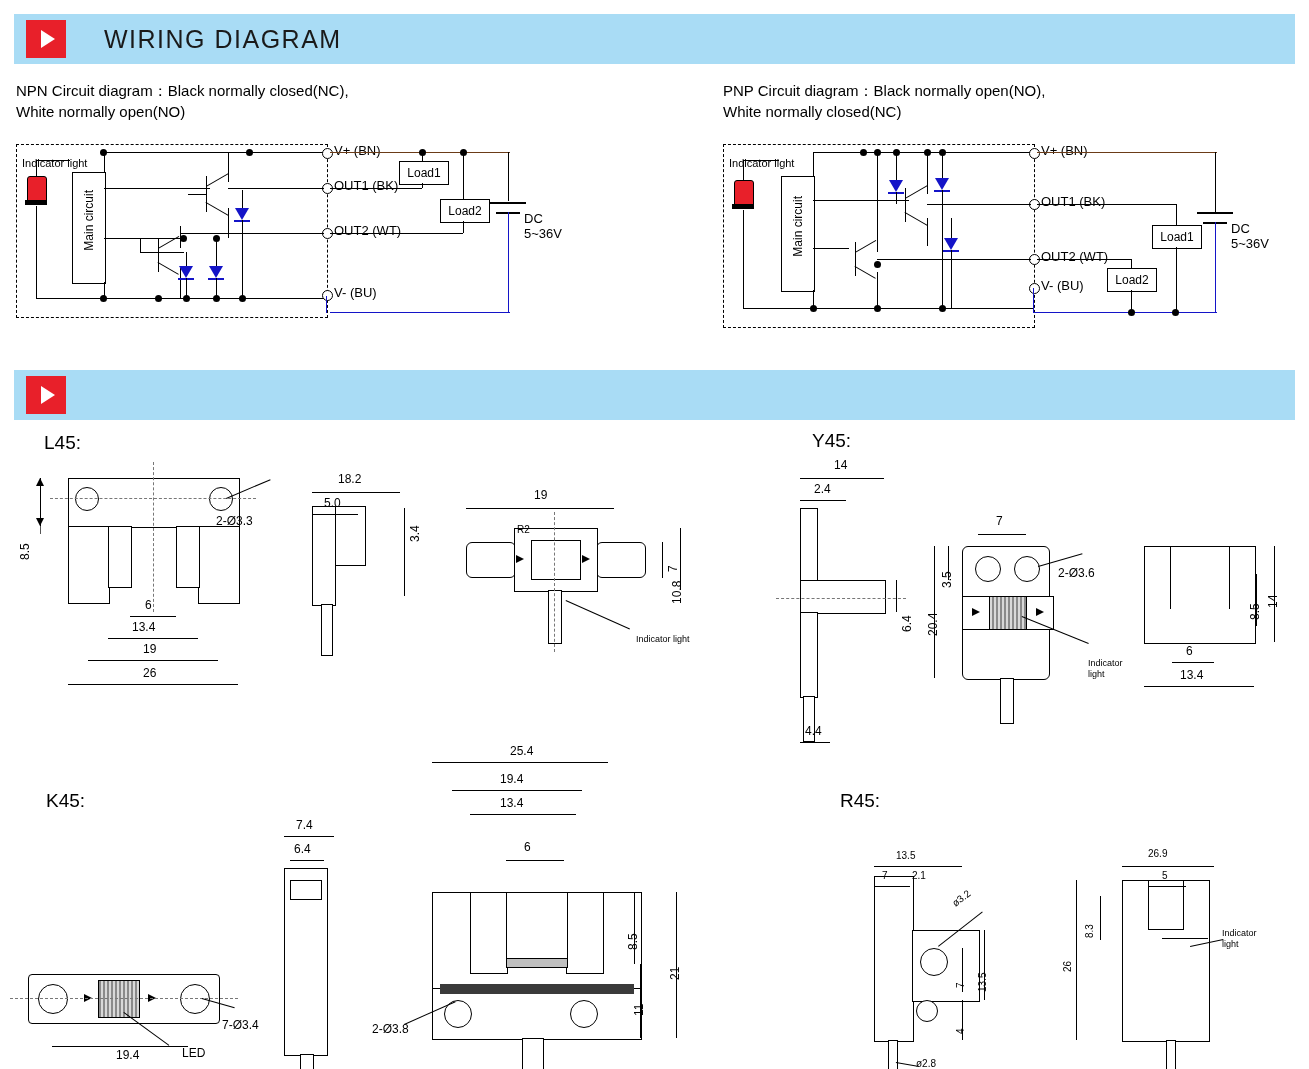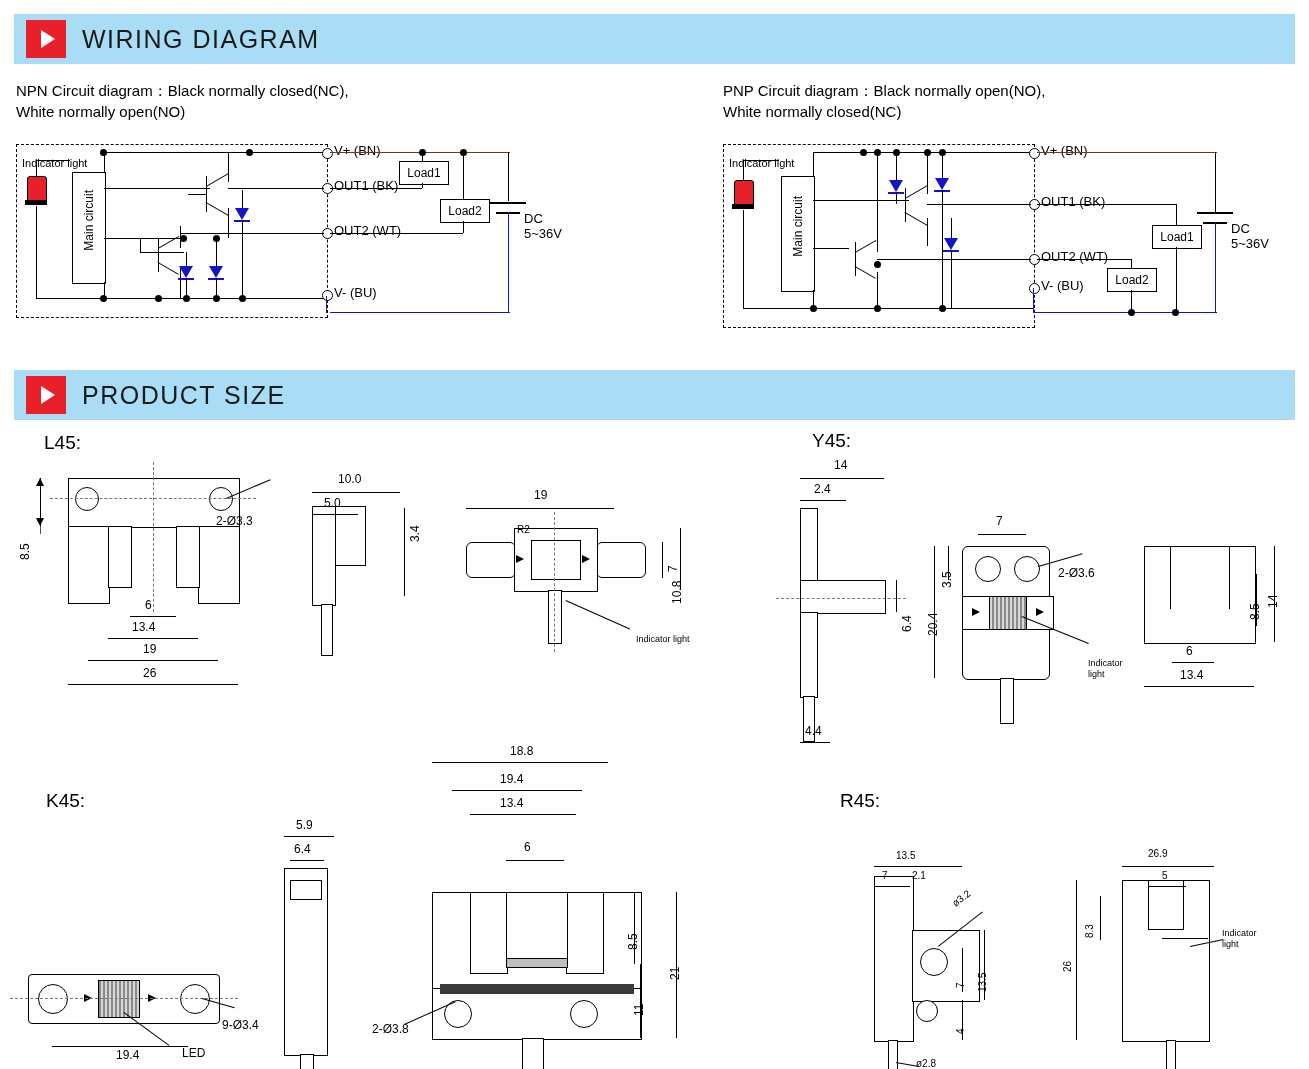--- a/index.html
+++ b/index.html
@@ -30,21 +30,21 @@
     flex:0 0 auto;
   }
   .sec-badge .tri{
     width:0;height:0;
     border-left:14px solid #fff;
     border-top:9px solid transparent;
     border-bottom:9px solid transparent;
     margin-left:3px;
   }
   .sec-title{
-    margin-left:16px;
+    margin-left:38px;
     font-size:25px;
     letter-spacing:1.5px;
     color:#1a1a1a;
     font-weight:400;
   }
 
   .caption{
     position:absolute;
     font-size:15px;
     line-height:21px;
@@ -357,21 +357,20 @@
   <div class="dot" style="left:1172px;top:309px;"></div>
   <div class="dot" style="left:1128px;top:309px;"></div>
   <div class="lbl" style="left:1231px;top:221px;white-space:pre-line;line-height:15px;">DC
 5~36V</div>
 </div>
 
 <div class="sec-header" style="top:370px;">
   <div class="sec-badge">
       <div class="tri"></div>
     </div>
-  <div class="sec-title">PRODUCT SIZE</div>
 </div>
 
 <div>
   <div class="sz-title" style="left:44px;top:432px;">L45:</div>
 
   <div class="part" style="left:68px;top:478px;width:170px;height:48px;"></div>
   <div class="part" style="left:68px;top:526px;width:40px;height:76px;"></div>
   <div class="part" style="left:198px;top:526px;width:40px;height:76px;"></div>
   <div class="part" style="left:108px;top:526px;width:22px;height:60px;"></div>
   <div class="part" style="left:176px;top:526px;width:22px;height:60px;"></div>
@@ -395,21 +394,21 @@
   <div class="dim" style="left:132px;top:620px;">13.4</div>
   <div class="thin-h" style="left:88px;top:660px;width:130px;"></div>
   <div class="dim" style="left:143px;top:642px;">19</div>
   <div class="thin-h" style="left:68px;top:684px;width:170px;"></div>
   <div class="dim" style="left:143px;top:666px;">26</div>
 
   <div class="part" style="left:312px;top:506px;width:52px;height:58px;"></div>
   <div class="part" style="left:312px;top:506px;width:22px;height:98px;"></div>
   <div class="part" style="left:321px;top:604px;width:10px;height:50px;"></div>
   <div class="thin-h" style="left:312px;top:492px;width:88px;"></div>
-  <div class="dim" style="left:338px;top:472px;">10.0</div>
+  <div class="dim" style="left:338px;top:472px;">18.2</div>
   <div class="thin-h" style="left:312px;top:514px;width:46px;"></div>
   <div class="dim" style="left:324px;top:496px;">5.0</div>
 
   <div class="thin-v" style="left:404px;top:508px;height:88px;"></div>
   <div class="dim" style="left:408px;top:542px;transform:rotate(-90deg);transform-origin:0 0;">3.4</div>
   <div class="thin-h" style="left:466px;top:508px;width:148px;"></div>
   <div class="dim" style="left:534px;top:488px;">19</div>
 
   <div class="part" style="left:466px;top:542px;width:48px;height:34px;border-radius:6px;"></div>
   <div class="part" style="left:596px;top:542px;width:48px;height:34px;border-radius:6px;"></div>
@@ -487,47 +486,47 @@
   <div class="sz-title" style="left:46px;top:790px;">K45:</div>
 
   <div class="part" style="left:28px;top:974px;width:190px;height:48px;border-radius:4px;"></div>
   <div class="hole" style="left:38px;top:984px;width:28px;height:28px;"></div>
   <div class="hole" style="left:180px;top:984px;width:28px;height:28px;"></div>
   <div class="hatch" style="left:98px;top:980px;width:40px;height:36px;"></div>
   <div class="arrowR" style="left:84px;top:994px;"></div>
   <div class="arrowR" style="left:148px;top:994px;"></div>
   <div class="dash-h" style="left:10px;top:998px;width:228px;"></div>
   <div class="leader" style="left:202px;top:998px;width:34px;transform:rotate(16deg);"></div>
-  <div class="dim" style="left:222px;top:1018px;">9-Ø3.4</div>
+  <div class="dim" style="left:222px;top:1018px;">7-Ø3.4</div>
   <div class="leader" style="left:124px;top:1012px;width:56px;transform:rotate(36deg);"></div>
   <div class="dim" style="left:182px;top:1046px;">LED</div>
   <div class="thin-h" style="left:52px;top:1046px;width:136px;"></div>
   <div class="dim" style="left:116px;top:1048px;">19.4</div>
 
   <div class="part" style="left:284px;top:868px;width:42px;height:186px;"></div>
   <div class="part" style="left:290px;top:880px;width:30px;height:18px;"></div>
   <div class="part" style="left:300px;top:1054px;width:12px;height:14px;"></div>
   <div class="thin-h" style="left:284px;top:836px;width:50px;"></div>
-  <div class="dim" style="left:296px;top:818px;">5.9</div>
+  <div class="dim" style="left:296px;top:818px;">7.4</div>
   <div class="thin-h" style="left:290px;top:860px;width:34px;"></div>
   <div class="dim" style="left:294px;top:842px;">6.4</div>
 
   <div class="part" style="left:432px;top:892px;width:208px;height:96px;"></div>
   <div class="part" style="left:432px;top:988px;width:208px;height:50px;"></div>
   <div class="part" style="left:470px;top:892px;width:36px;height:80px;"></div>
   <div class="part" style="left:566px;top:892px;width:36px;height:80px;"></div>
   <div class="part" style="left:506px;top:892px;width:60px;height:72px;background:#fff;"></div>
   <div class="hatch" style="left:506px;top:958px;width:60px;height:8px;background:#bfbfbf;"></div>
   <div class="hole" style="left:444px;top:1000px;width:26px;height:26px;"></div>
   <div class="hole" style="left:570px;top:1000px;width:26px;height:26px;"></div>
   <div class="part" style="left:440px;top:984px;width:192px;height:8px;background:#3a3a3a;border-color:#3a3a3a;"></div>
   <div class="part" style="left:522px;top:1038px;width:20px;height:30px;"></div>
 
   <div class="thin-h" style="left:432px;top:762px;width:176px;"></div>
-  <div class="dim" style="left:510px;top:744px;">18.8</div>
+  <div class="dim" style="left:510px;top:744px;">25.4</div>
   <div class="thin-h" style="left:452px;top:790px;width:130px;"></div>
   <div class="dim" style="left:500px;top:772px;">19.4</div>
   <div class="thin-h" style="left:470px;top:814px;width:106px;"></div>
   <div class="dim" style="left:500px;top:796px;">13.4</div>
   <div class="thin-h" style="left:506px;top:860px;width:58px;"></div>
   <div class="dim" style="left:524px;top:840px;">6</div>
 
   <div class="thin-v" style="left:634px;top:892px;height:72px;"></div>
   <div class="dim" style="left:626px;top:950px;transform:rotate(-90deg);transform-origin:0 0;">8.5</div>
   <div class="thin-v" style="left:676px;top:892px;height:146px;"></div>

